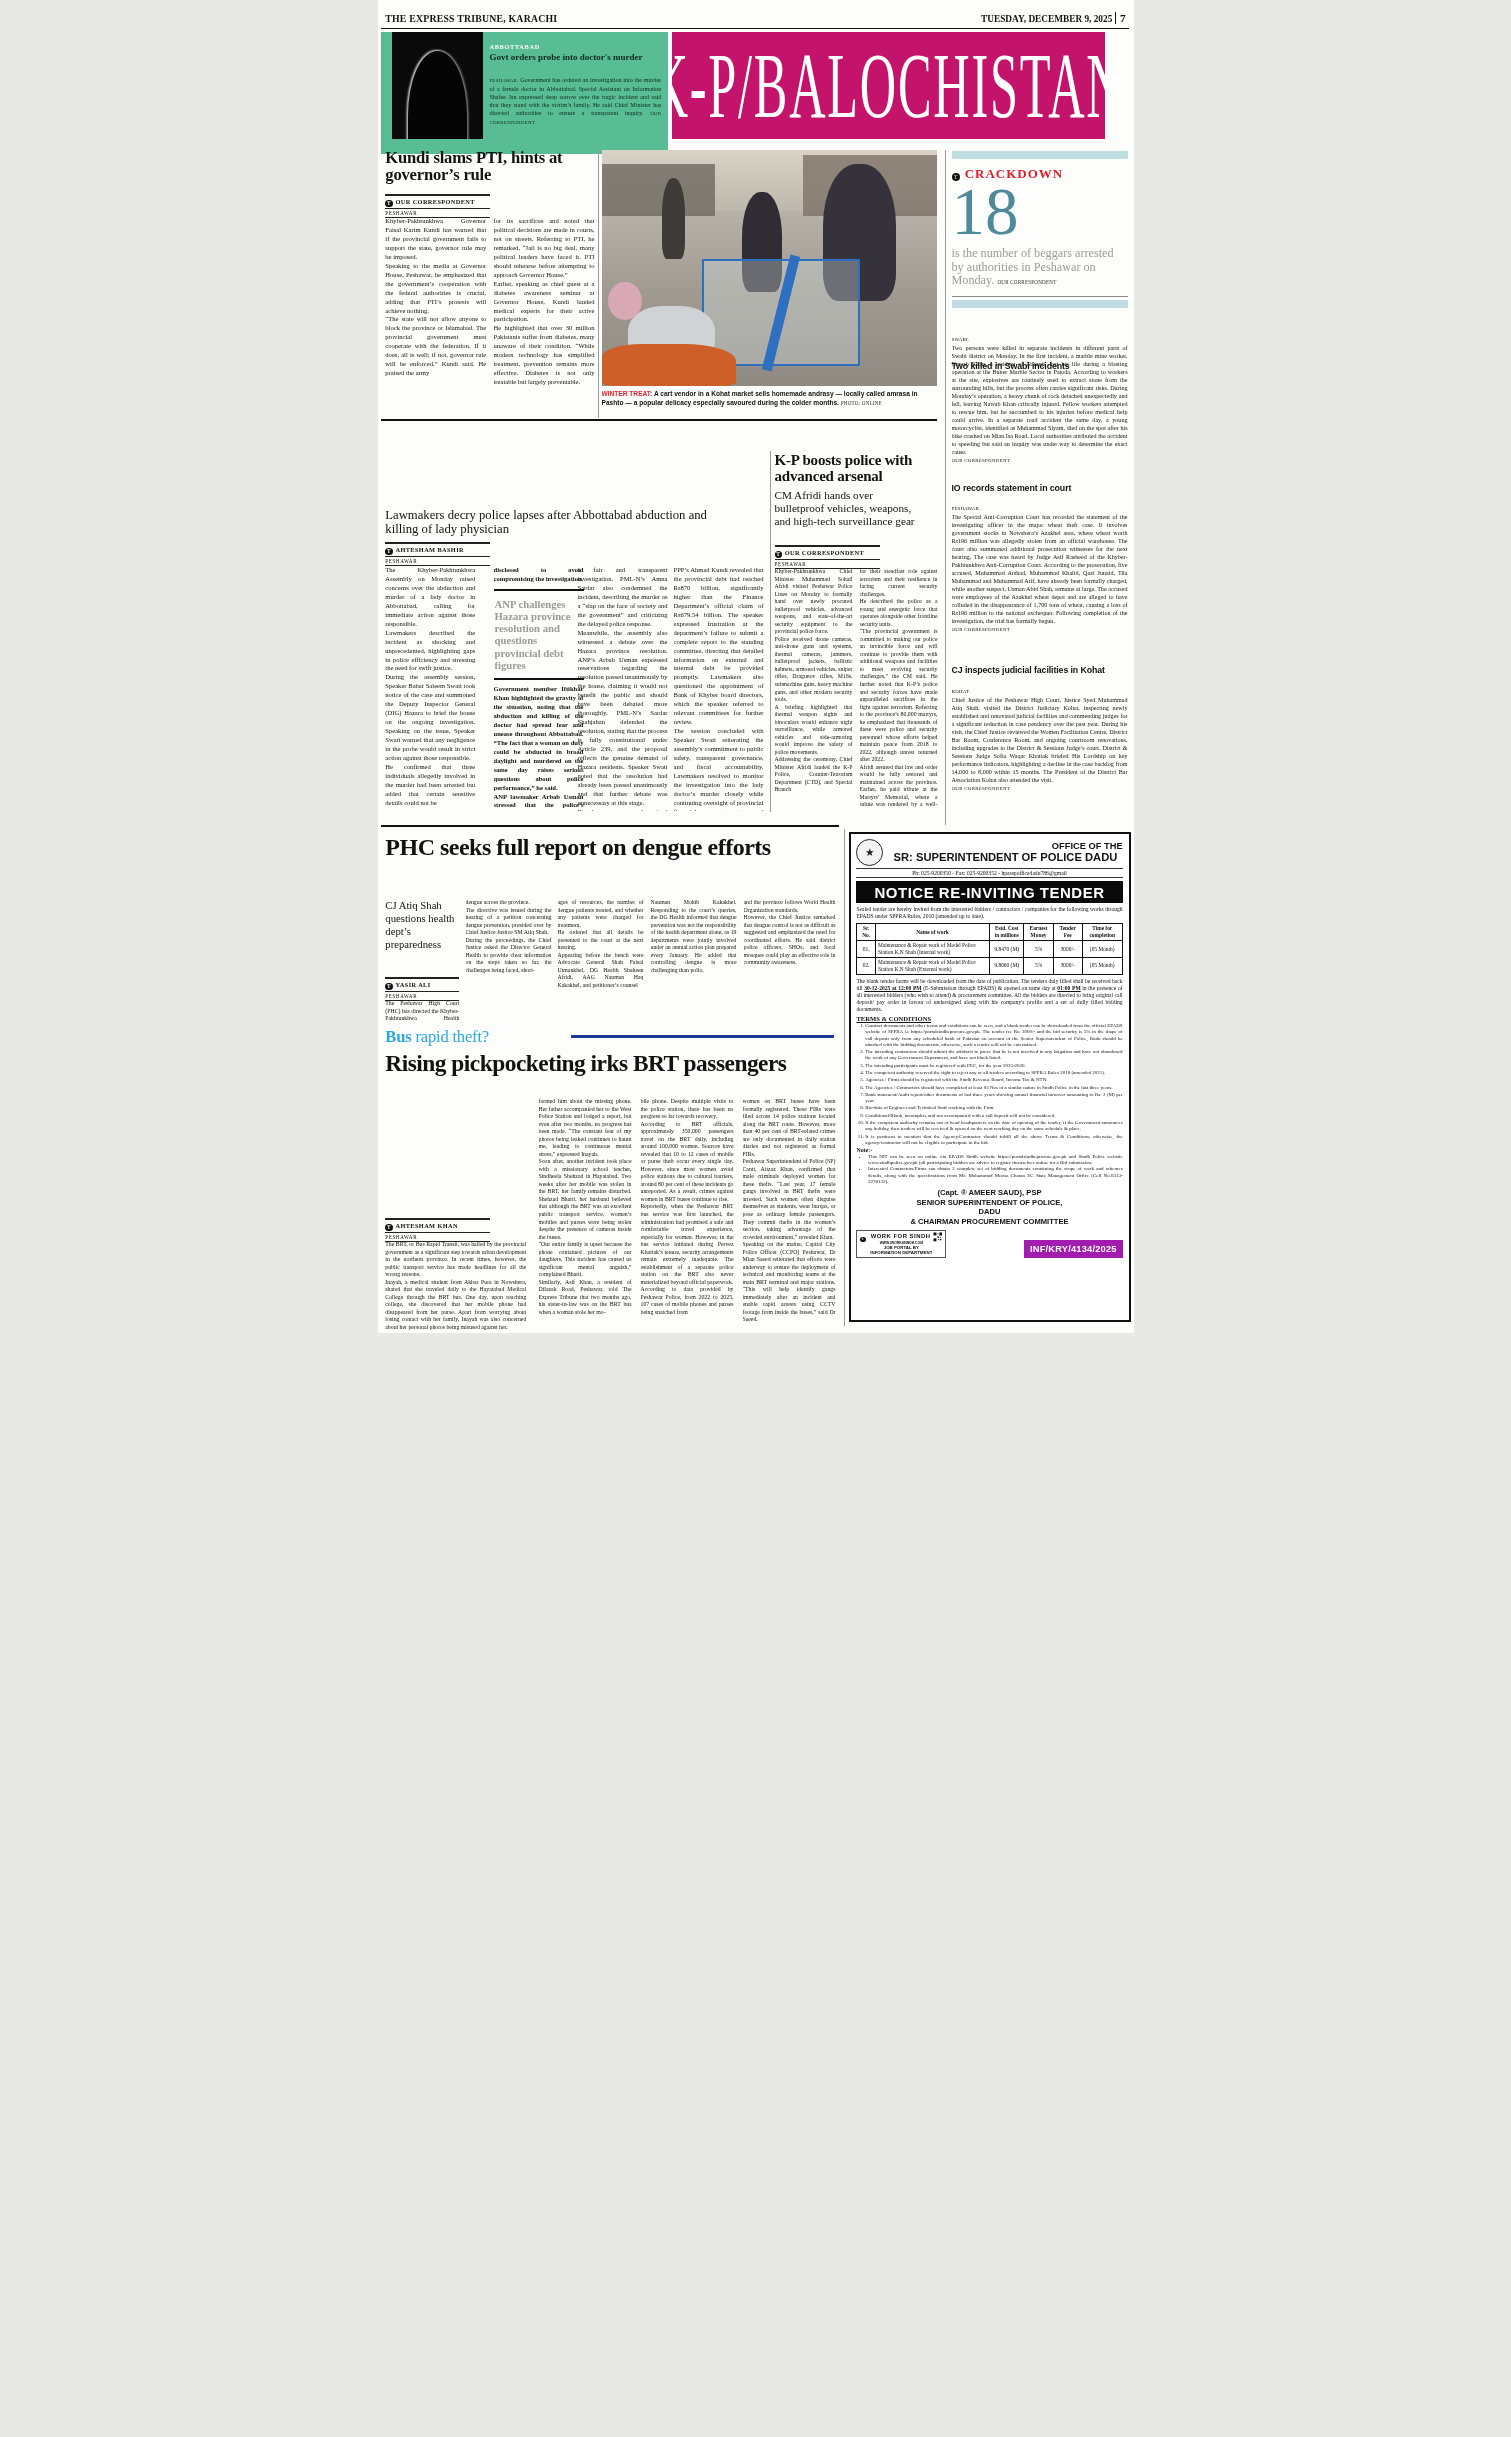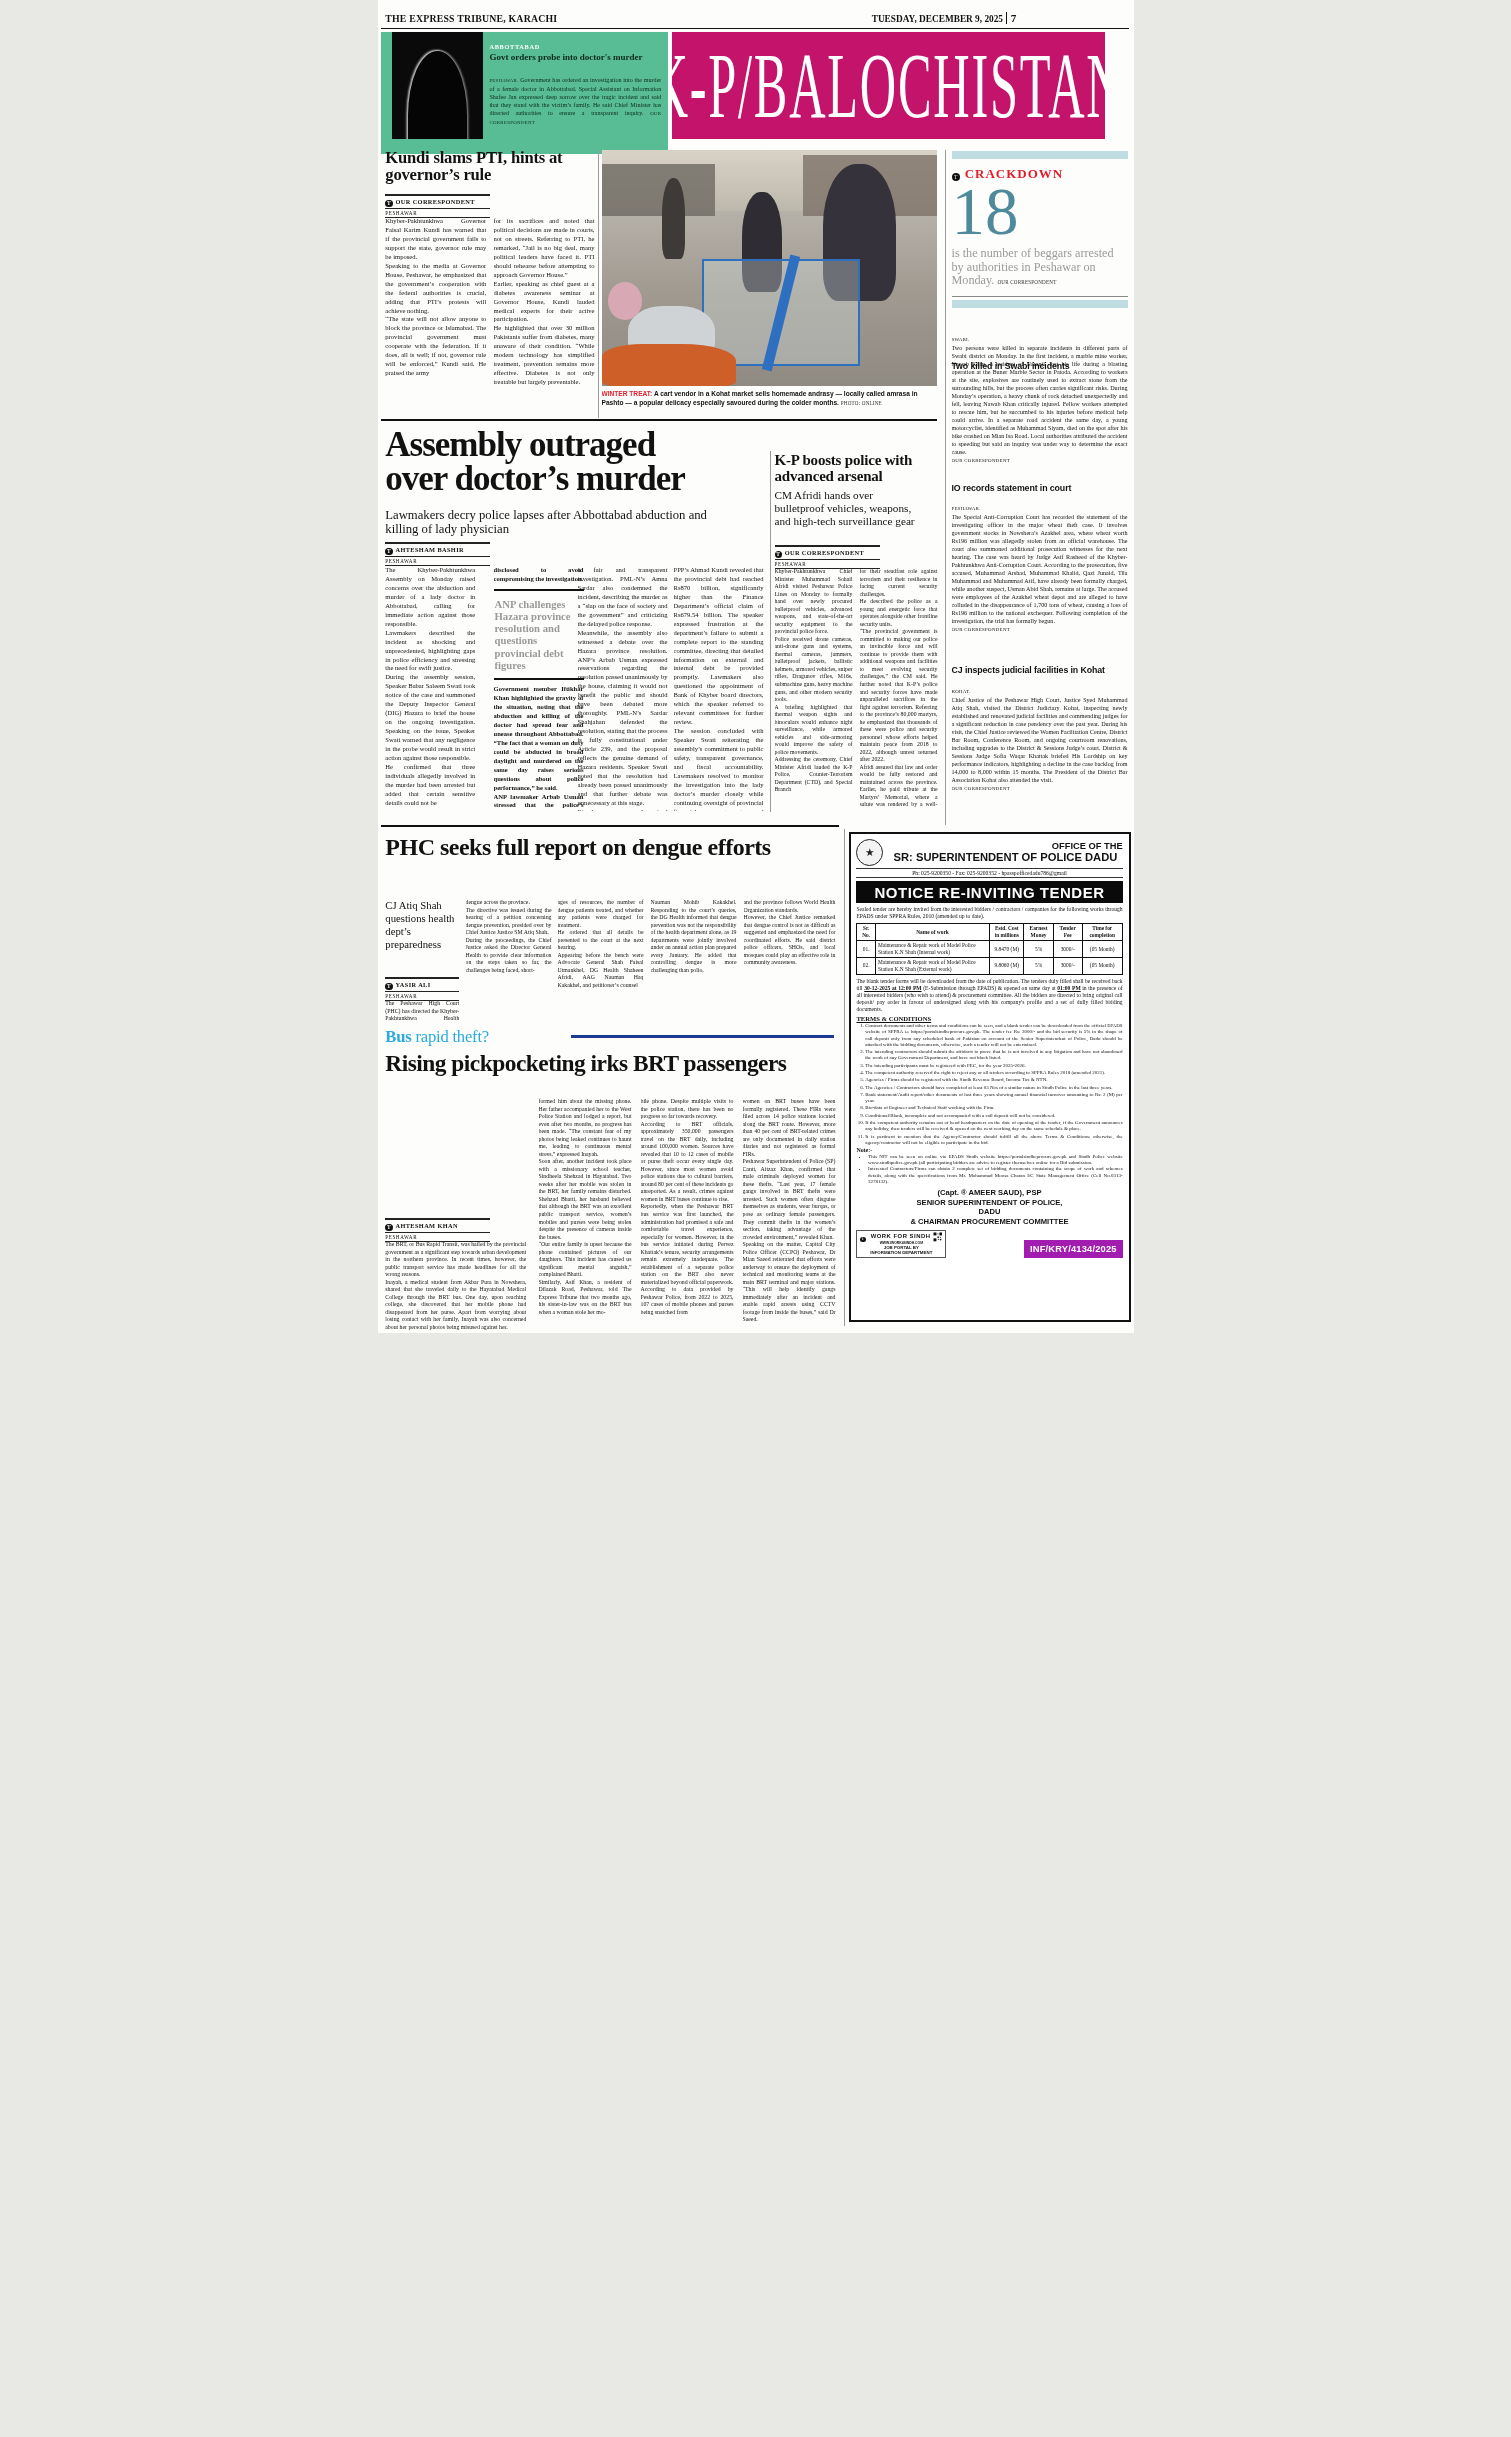--- a/index.html
+++ b/index.html
@@ -6,21 +6,21 @@
   .page{position:relative;width:756px;height:1333px;background:#fdfdfb;margin:0 auto;
         font-family:"Liberation Serif",serif;color:#121212;overflow:hidden;}
   .abs{position:absolute;box-sizing:border-box;}
   .serif{font-family:"Liberation Serif",serif;}
   .just{text-align:justify;}
   .clip{overflow:hidden;}
   .pre{white-space:pre-line;}
 
   
   .mast-left{font-weight:bold;font-size:9.8px;letter-spacing:0.2px;}
-  .mast-right{font-weight:bold;font-size:9.3px;}
+  .mast-right{font-weight:bold;font-size:9.3px;text-align:right;}
   .page-num{border-left:1px solid #111;padding-left:3.9px;margin-left:2.9px;font-size:11.2px;}
   .mast-rule{background:#111;}
 
   
   .promo{background:#58BD94;}
   .promo-photo{background:#0a0a0a;overflow:hidden;}
   .promo-sil{position:absolute;left:18%;top:18%;width:64%;height:120%;border-radius:50% 50% 8% 8%;
              background:#050505;box-shadow:-1.5px -1px 2px 0 rgba(255,255,255,.75),1.5px -0.5px 2px 0 rgba(255,255,255,.45);}
   .promo-kicker{color:#fff;font-weight:bold;font-size:6.3px;letter-spacing:0.7px;}
   .promo-head{color:#0e2a1f;font-weight:bold;font-size:9px;line-height:1.1;}
@@ -213,24 +213,20 @@
   </div>
 
   <div class="abs h-sans-sm" style="left:574px;top:666px;width:176px;">CJ inspects judicial facilities in Kohat</div>
   <div class="abs body12 just pre clip" style="left:574px;top:679px;width:176px;height:139px;">
     <span class="dateline">KOHAT.</span>
     <span>Chief Justice of the Peshawar High Court, Justice Syed Muhammad Atiq Shah, visited the District Judiciary Kohat, inspecting newly established and renovated judicial facilities and commending judges for a significant reduction in case pendency over the past year. During his visit, the Chief Justice reviewed the Women Facilitation Centre, District Bar Room, Conference Room, and ongoing courtroom renovations, including upgrades to the District &amp; Sessions Judge’s court. District &amp; Sessions Judge Sofia Waqar Khattak briefed His Lordship on key performance indicators, highlighting a decline in the case backlog from 14,000 to 8,000 within 15 months. The President of the District Bar Association Kohat also attended the visit.</span>
     <span class="credit">OUR CORRESPONDENT</span>
   </div>
 
   <div class="abs rule-h-thick" style="left:3.9px;top:419px;width:556px;height:2.4px;"></div>
-  <div class="abs h-serif-xl" style="left:7.8px;top:428px;width:385px;">
-    <div>Assembly outraged</div>
-    <div>over doctor’s murder</div>
-  </div>
   <div class="abs subhead" style="left:7.8px;top:509px;width:322px;">Lawmakers decry police lapses after Abbottabad abduction and killing of lady physician</div>
   <div class="abs byline" style="left:7.8px;top:542px;width:105px;">
     <div class="byline-name"><span class="t-icon">T</span><span>AHTESHAM BASHIR</span></div>
     <div class="byline-place">PESHAWAR</div>
   </div>
   <div class="abs body13 just pre clip" style="left:7.8px;top:566px;width:90px;height:245px;">The Khyber-Pakhtunkhwa Assembly on Monday raised concerns over the abduction and murder of a lady doctor in Abbottabad, calling for immediate action against those responsible.
 Lawmakers described the incident as shocking and unprecedented, highlighting gaps in police efficiency and stressing the need for swift justice.
 During the assembly session, Speaker Babar Saleem Swati took notice of the case and summoned the Deputy Inspector General (DIG) Hazara to brief the house on the ongoing investigation. Speaking on the issue, Speaker Swati warned that any negligence in the probe would result in strict action against those responsible.
 He confirmed that three individuals allegedly involved in the murder had been arrested but added that certain sensitive details could not be</div>
   <div class="abs clip" style="left:116px;top:566px;width:90px;height:245px;font-weight:bold;">

